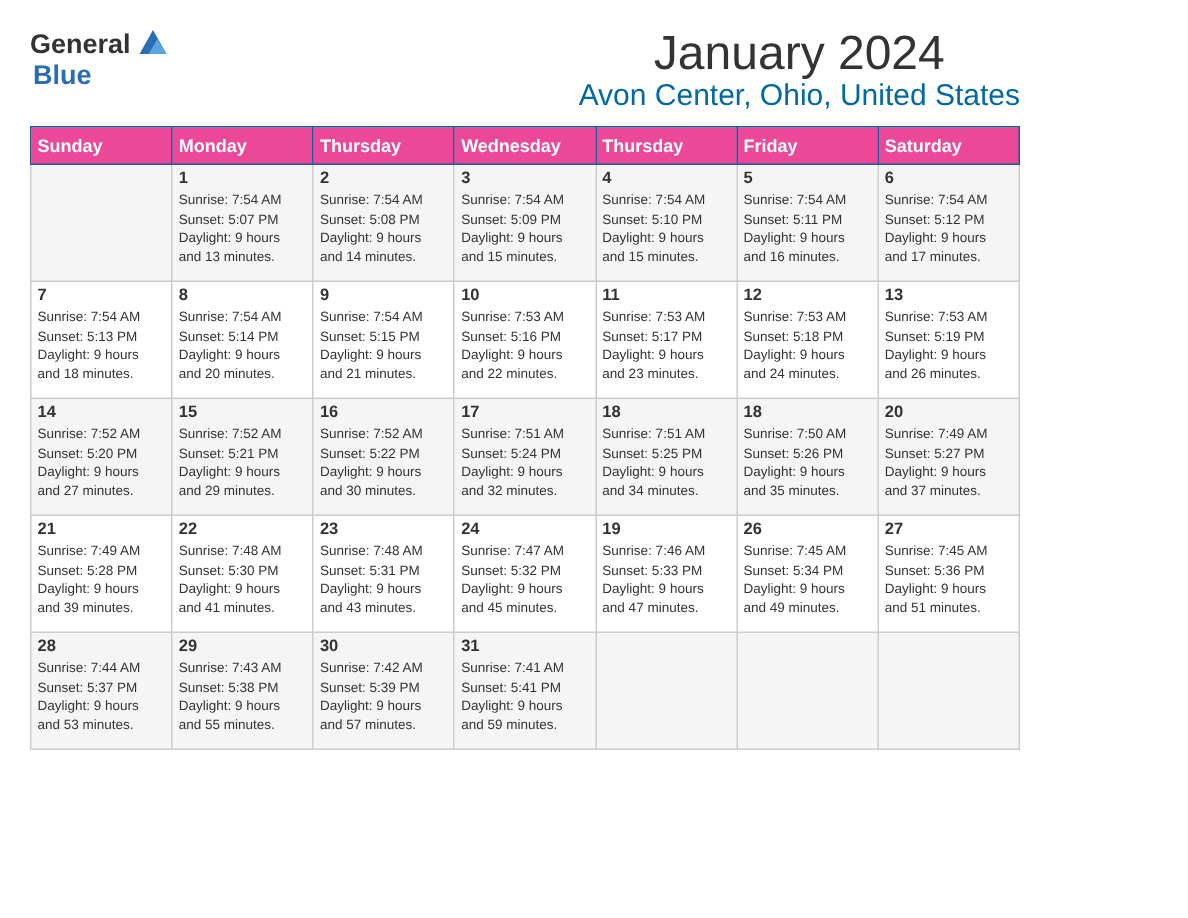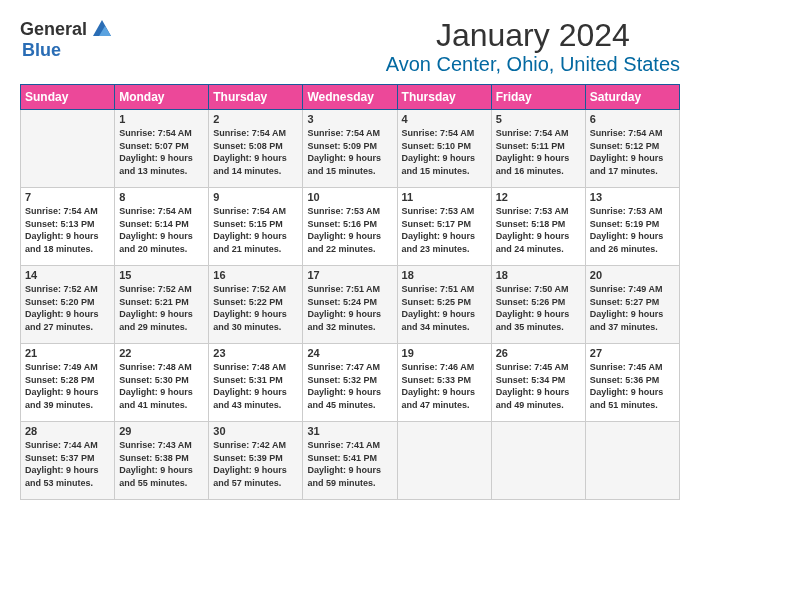--- a/index.html
+++ b/index.html
@@ -82,21 +82,20 @@
       font-size: 11px;
       font-weight: bold;
       color: #333;
       display: block;
       margin-bottom: 2px;
     }
     .day-info {
       font-size: 9px;
       color: #333;
       line-height: 1.4;
-      font-weight: bold;
     }
   </style>
 </head>
 <body>
 
 <div class="page">
   <div class="header">
     <div class="logo">
       <div class="logo-text">
         <span style="font-size:18px;font-weight:bold;color:#333;">General</span>

